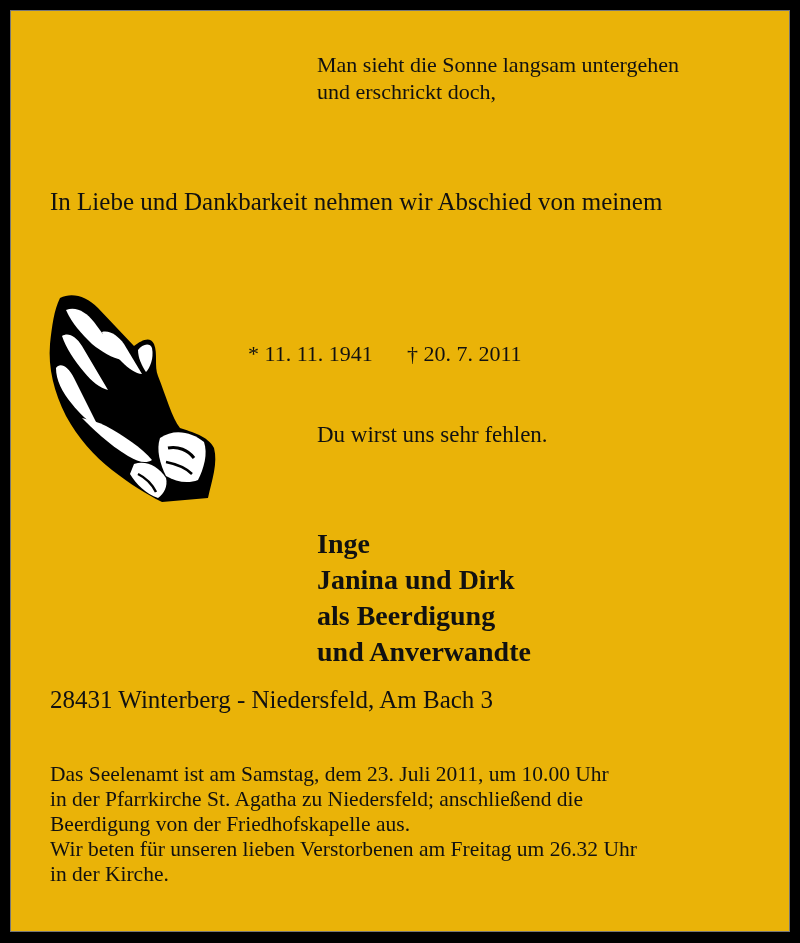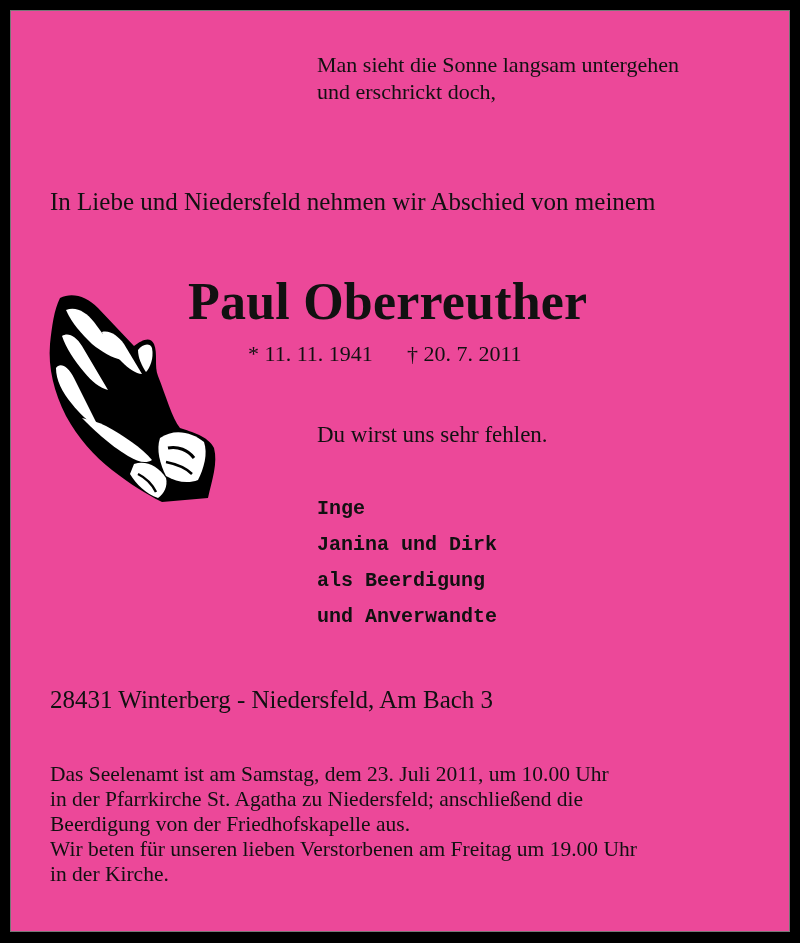--- a/index.html
+++ b/index.html
@@ -14,21 +14,21 @@
       overflow: hidden;
       font-family: "Liberation Serif", "DejaVu Serif", serif;
       color: #111;
     }
     .frame {
       position: absolute;
       left: 10px;
       top: 10px;
       width: 780px;
       height: 922px;
-      background: #ec4899;
+      background: #eab308;
       box-shadow: inset 0 0 0 1px #777;
     }
     .abs { position: absolute; white-space: nowrap; }
     .poem {
       left: 307px; top: 41px;
       font-size: 22px; line-height: 27px;
     }
     .intro {
       left: 40px; top: 175px;
       font-size: 25px; line-height: 33px;
@@ -42,24 +42,23 @@
     .dates {
       left: 238px; top: 329px;
       font-size: 22px; line-height: 30px; text-align: right;
     }
     .dates .gap { display: inline-block; width: 34px; }
     .farewell {
       left: 307px; top: 410px;
       font-size: 23px; line-height: 30px;
     }
     .mourners {
-      left: 307px; top: 481px;
-      font-size: 20px; line-height: 36px;
+      left: 307px; top: 516px;
+      font-size: 28px; line-height: 36px;
       font-weight: bold;
-      font-family: Liberation Mono, monospace;
     }
     .address {
       left: 40px; top: 674px;
       font-size: 25px; line-height: 32px;
     }
     .details {
       left: 40px; top: 752px;
       font-size: 21.5px; line-height: 25px;
     }
     .line { display: block; }
@@ -72,21 +71,21 @@
 <body>
 
 <div class="frame">
 
   <div class="abs poem">
     <span class="line">Man sieht die Sonne langsam untergehen</span>
     <span class="line">und erschrickt doch,</span>
   </div>
 
   <div class="abs intro">
-    <span class="line">In Liebe und Niedersfeld nehmen wir Abschied von meinem</span>
+    <span class="line">In Liebe und Dankbarkeit nehmen wir Abschied von meinem</span>
   </div>
 
   <div class="abs hands">
     <svg width="176" height="220" viewBox="0 0 176 220" xmlns="http://www.w3.org/2000/svg">
 
       <path d="M18 10 C 30 4, 44 8, 56 20 L 92 58 C 100 52, 108 48, 112 56 C 116 66, 112 78, 116 88
                C 124 108, 130 130, 138 140 C 150 144, 166 148, 172 160 C 176 175, 170 192, 166 210
                L 120 214 C 104 206, 88 196, 70 182 C 52 168, 36 150, 24 128 C 12 104, 6 80, 8 56
                C 10 38, 12 22, 18 10 Z" fill="#000"></path>
 
@@ -100,21 +99,20 @@
                C 118 176, 114 162, 118 150 Z" fill="#fff"></path>
       <path d="M92 176 C 104 172, 116 178, 124 190 C 126 198, 122 206, 116 210 C 104 206, 94 196, 88 186 Z" fill="#fff"></path>
       <path d="M126 160 C 136 158, 146 162, 152 170" stroke="#000" stroke-width="3" fill="none"></path>
       <path d="M124 174 C 134 176, 144 180, 150 186" stroke="#000" stroke-width="2.5" fill="none"></path>
       <path d="M96 186 C 104 190, 110 196, 114 204" stroke="#000" stroke-width="2.5" fill="none"></path>
 
       <path d="M96 62 C 100 56, 108 54, 110 60 C 112 70, 108 80, 104 84 C 100 78, 96 70, 96 62 Z" fill="#fff"></path>
     </svg>
   </div>
 
-  <div class="abs name">Paul Oberreuther</div>
 
   <div class="abs dates">
     <span>*</span>
     <span>11. 11. 1941</span><span class="gap"></span><span>†</span>
     <span>20. 7. 2011</span>
   </div>
 
   <div class="abs farewell">Du wirst uns sehr fehlen.</div>
 
   <div class="abs mourners">
@@ -123,17 +121,17 @@
     <span class="line">als Beerdigung</span>
     <span class="line">und Anverwandte</span>
   </div>
 
   <div class="abs address">28431 Winterberg - Niedersfeld, Am Bach 3</div>
 
   <div class="abs details">
     <span class="line">Das Seelenamt ist am Samstag, dem 23. Juli 2011, um 10.00 Uhr</span>
     <span class="line">in der Pfarrkirche St. Agatha zu Niedersfeld; anschließend die</span>
     <span class="line">Beerdigung von der Friedhofskapelle aus.</span>
-    <span class="line">Wir beten für unseren lieben Verstorbenen am Freitag um 19.00 Uhr</span>
+    <span class="line">Wir beten für unseren lieben Verstorbenen am Freitag um 26.32 Uhr</span>
     <span class="line">in der Kirche.</span>
   </div>
 
 </div>
 
 </body></html>

